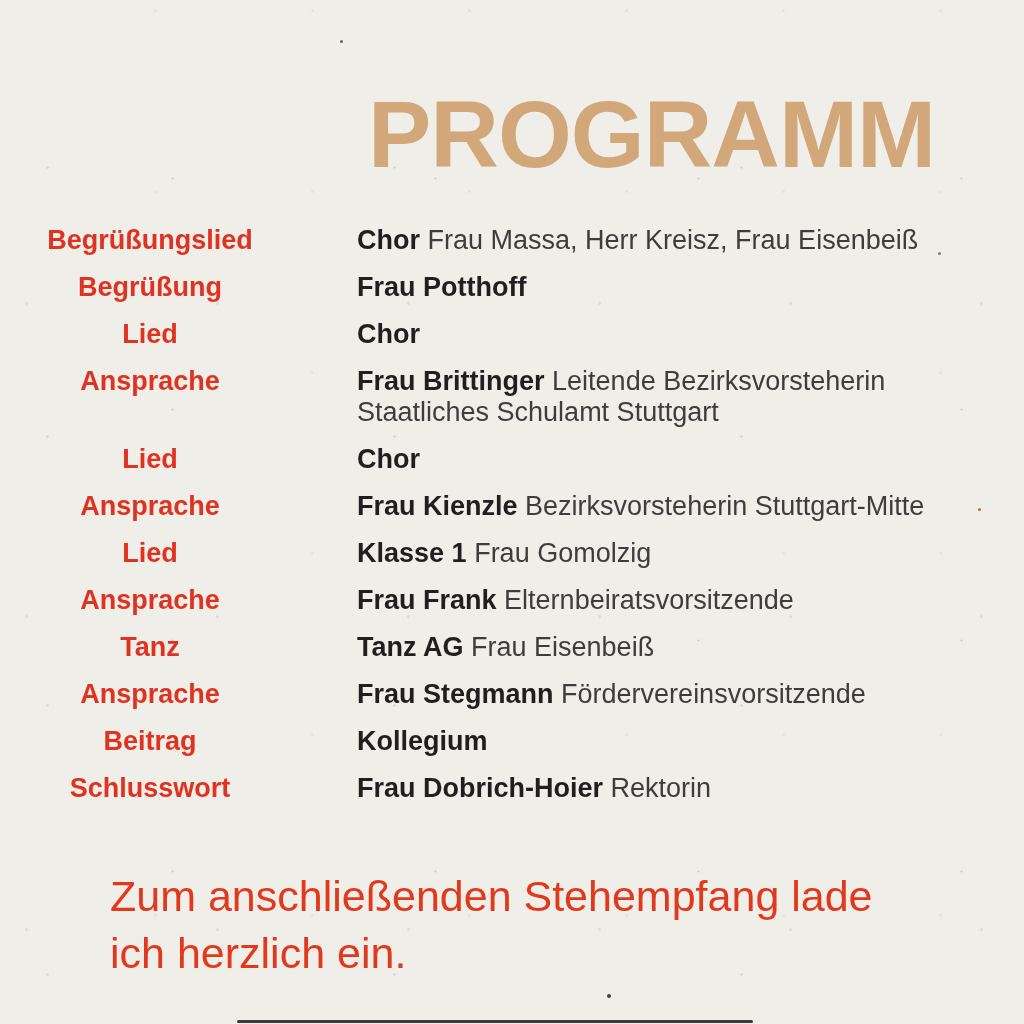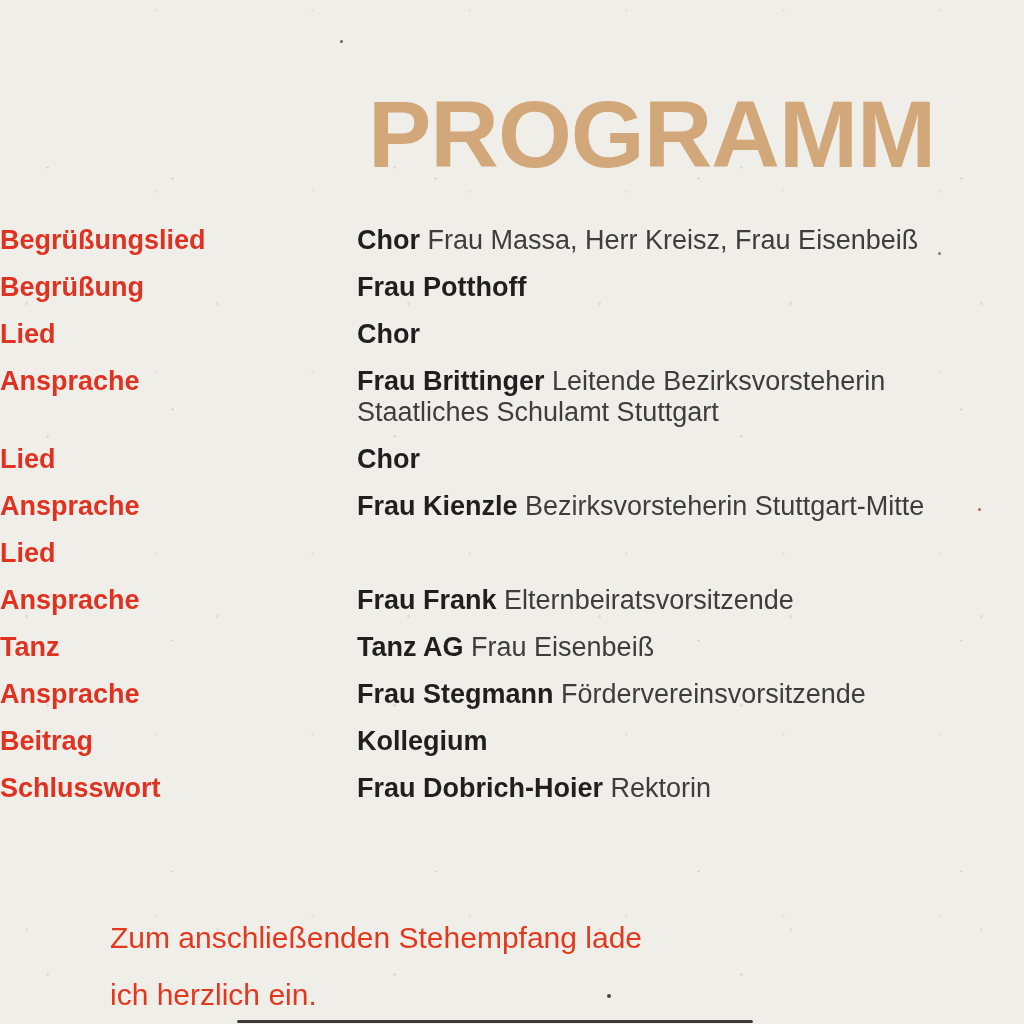--- a/index.html
+++ b/index.html
@@ -28,34 +28,34 @@
     position:absolute;left:0;top:225px;width:1024px;
     font-size:27px;line-height:31px;
   }
   .row{
     display:grid;
     grid-template-columns:300px 1fr;
     column-gap:57px;
     margin-bottom:16px;
   }
   .row .label{
-    text-align:left;
+    text-align:center;
     font-weight:700;
     color:var(--label_red,#e03220);
   }
   .row .detail{color:var(--desc_gray,#3d3d3d);}
   .row .who{
     font-weight:700;
     color:var(--text_black,#1f1f1f);
     margin-right:.28em;
   }
   .row .desc2{color:var(--desc_gray,#3d3d3d);}
   .closing{
-    position:absolute;left:110px;top:909px;
-    font-size:30px;line-height:57px;
+    position:absolute;left:110px;top:868px;
+    font-size:43px;line-height:57px;
     color:var(--closing_red,#e2381d);
   }
   .speck{position:absolute;border-radius:50%;}
   .speck-1{left:607px;top:994px;width:4px;height:4px;background:#44403a;}
   .speck-2{left:340px;top:40px;width:3px;height:3px;background:#6b6257;}
   .speck-3{left:978px;top:508px;width:3px;height:3px;background:#b06a4e;}
   .speck-4{left:938px;top:252px;width:3px;height:3px;background:#8a7b66;}
   .scan-shadow{
     position:absolute;left:237px;top:1020px;width:516px;height:3px;
     background:#1c1c1c;opacity:.85;border-radius:2px;filter:blur(.4px);
@@ -108,20 +108,23 @@
 
     <div class="row">
       <div class="label">Ansprache</div>
       <div class="detail">
         <span class="who">Frau Kienzle</span><span class="desc">Bezirksvorsteherin Stuttgart-Mitte</span>
       </div>
     </div>
 
     <div class="row">
       <div class="label">Lied</div>
+      <div class="detail">
+        <span class="who">Klasse 1</span><span class="desc">Frau Gomolzig</span>
+      </div>
     </div>
 
     <div class="row">
       <div class="label">Ansprache</div>
       <div class="detail">
         <span class="who">Frau Frank</span><span class="desc">Elternbeiratsvorsitzende</span>
       </div>
     </div>
 
     <div class="row">

